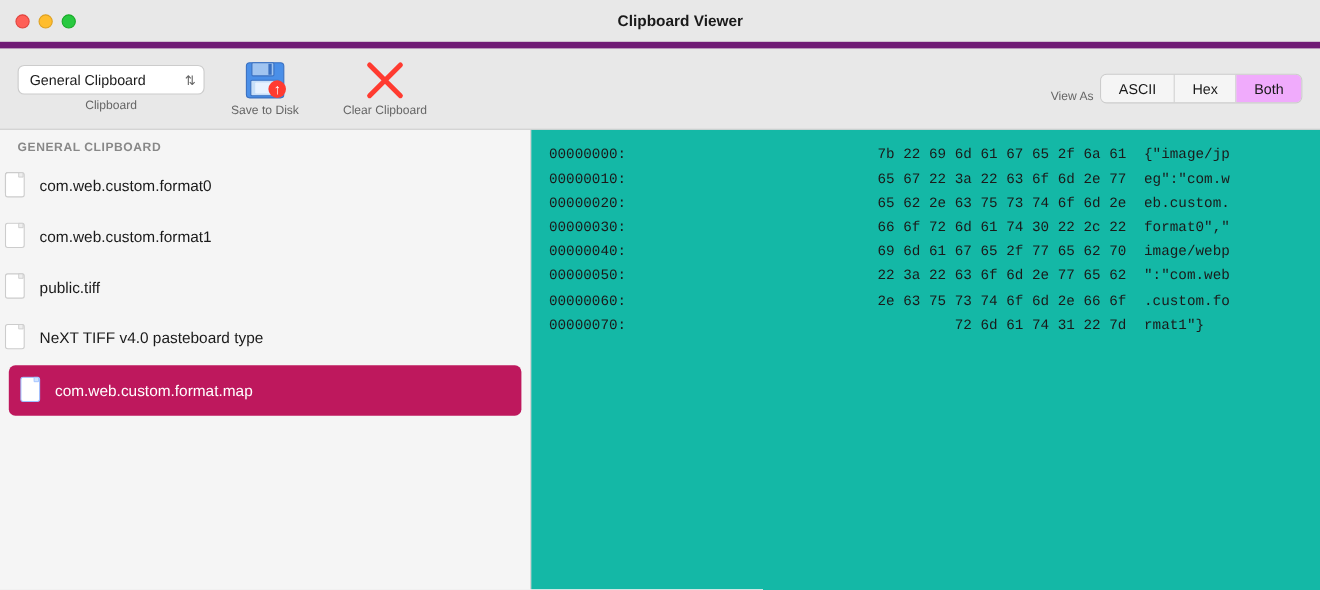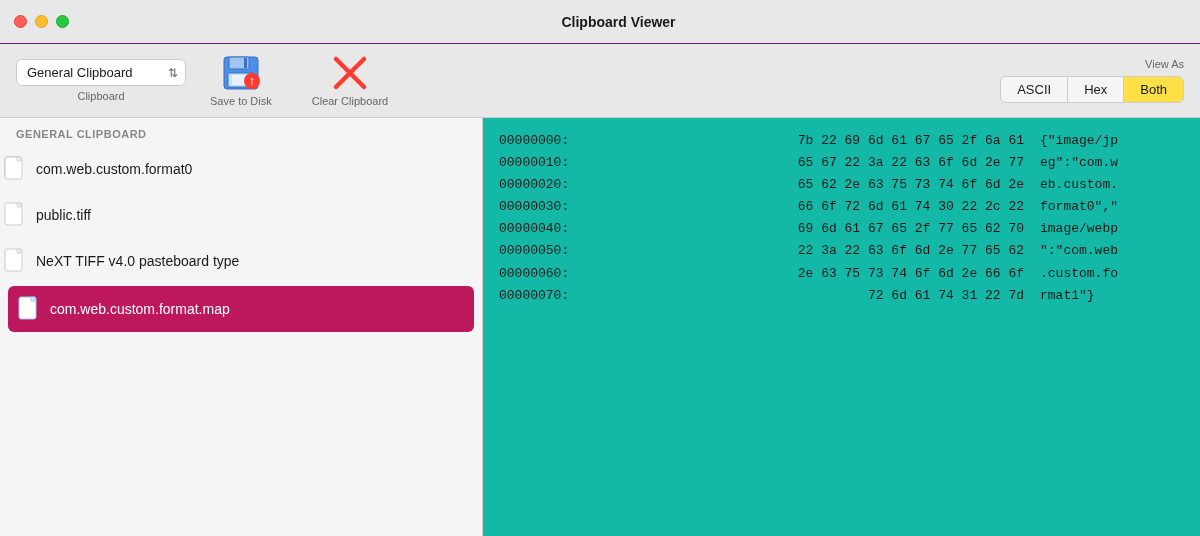--- a/index.html
+++ b/index.html
@@ -15,21 +15,21 @@
     }
 
     
     .title-bar {
       background: #e8e8e8;
       height: 44px;
       display: flex;
       align-items: center;
       justify-content: center;
       position: relative;
-      border-bottom: 1px solid #701a75;
+      border-bottom: 6px solid #701a75;
       padding-left: 37px;
     }
 
     .window-controls {
       position: absolute;
       left: 14px;
       display: flex;
       gap: 8px;
       align-items: center;
     }
@@ -131,21 +131,21 @@
       align-items: center;
       justify-content: center;
       width: 40px;
       height: 36px;
     }
 
     
     .view-as-group {
       margin-left: auto;
       display: flex;
-      flex-direction: column;
+      flex-direction: row;
       align-items: flex-end;
       gap: 6px;
     }
 
     .view-as-label {
       font-size: 11px;
       color: #666;
     }
 
     .view-as-buttons {
@@ -164,21 +164,21 @@
       font-size: 13px;
       cursor: pointer;
       color: #1a1a1a;
     }
 
     .view-btn:last-child {
       border-right: none;
     }
 
     .view-btn.active {
-      background: #fde047;
+      background: #f0abfc;
       font-weight: 500;
     }
 
     
     .main {
       display: flex;
       flex: 1;
       overflow: hidden;
     }
 
@@ -355,20 +355,29 @@
             <rect x="1" y="1" width="15" height="20" rx="2" fill="white" stroke="#bbb" stroke-width="1.2"></rect>
             <polyline points="12,1 12,7 18,7" fill="none" stroke="#bbb" stroke-width="1.2"></polyline>
             <rect x="1" y="1" width="17" height="22" rx="2" fill="white" stroke="#ccc" stroke-width="1"></rect>
             <path d="M13 1 L17 5 L17 1 Z" fill="#ddd"></path>
             <polyline points="13,1 17,1 17,5 13,5 13,1" fill="#eee" stroke="#ccc" stroke-width="0.8"></polyline>
           </svg>
         </span>
         <span>com.web.custom.format0</span>
       </li>
 
+      <li class="sidebar-item">
+        <span class="file-icon">
+          <svg viewBox="0 0 22 26" fill="none">
+            <rect x="1" y="1" width="17" height="22" rx="2" fill="white" stroke="#ccc" stroke-width="1"></rect>
+            <polyline points="13,1 17,1 17,5 13,5 13,1" fill="#eee" stroke="#ccc" stroke-width="0.8"></polyline>
+          </svg>
+        </span>
+        <span>com.web.custom.format1</span>
+      </li>
 
       <li class="sidebar-item">
         <span class="file-icon">
           <svg viewBox="0 0 22 26" fill="none">
             <rect x="1" y="1" width="17" height="22" rx="2" fill="white" stroke="#ccc" stroke-width="1"></rect>
             <polyline points="13,1 17,1 17,5 13,5 13,1" fill="#eee" stroke="#ccc" stroke-width="0.8"></polyline>
           </svg>
         </span>
         <span>public.tiff</span>
       </li>

